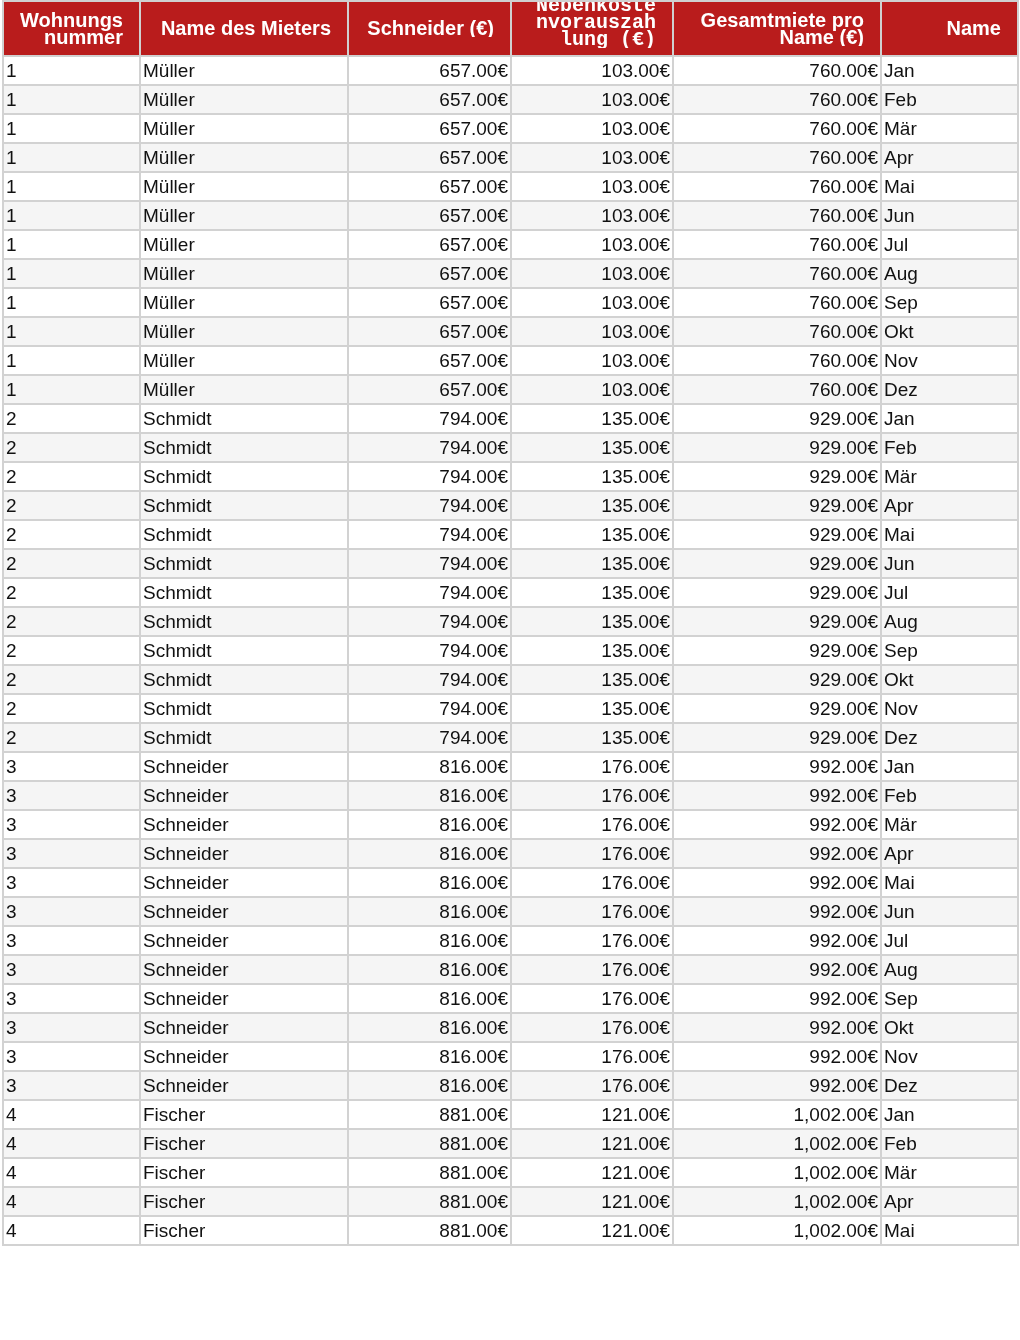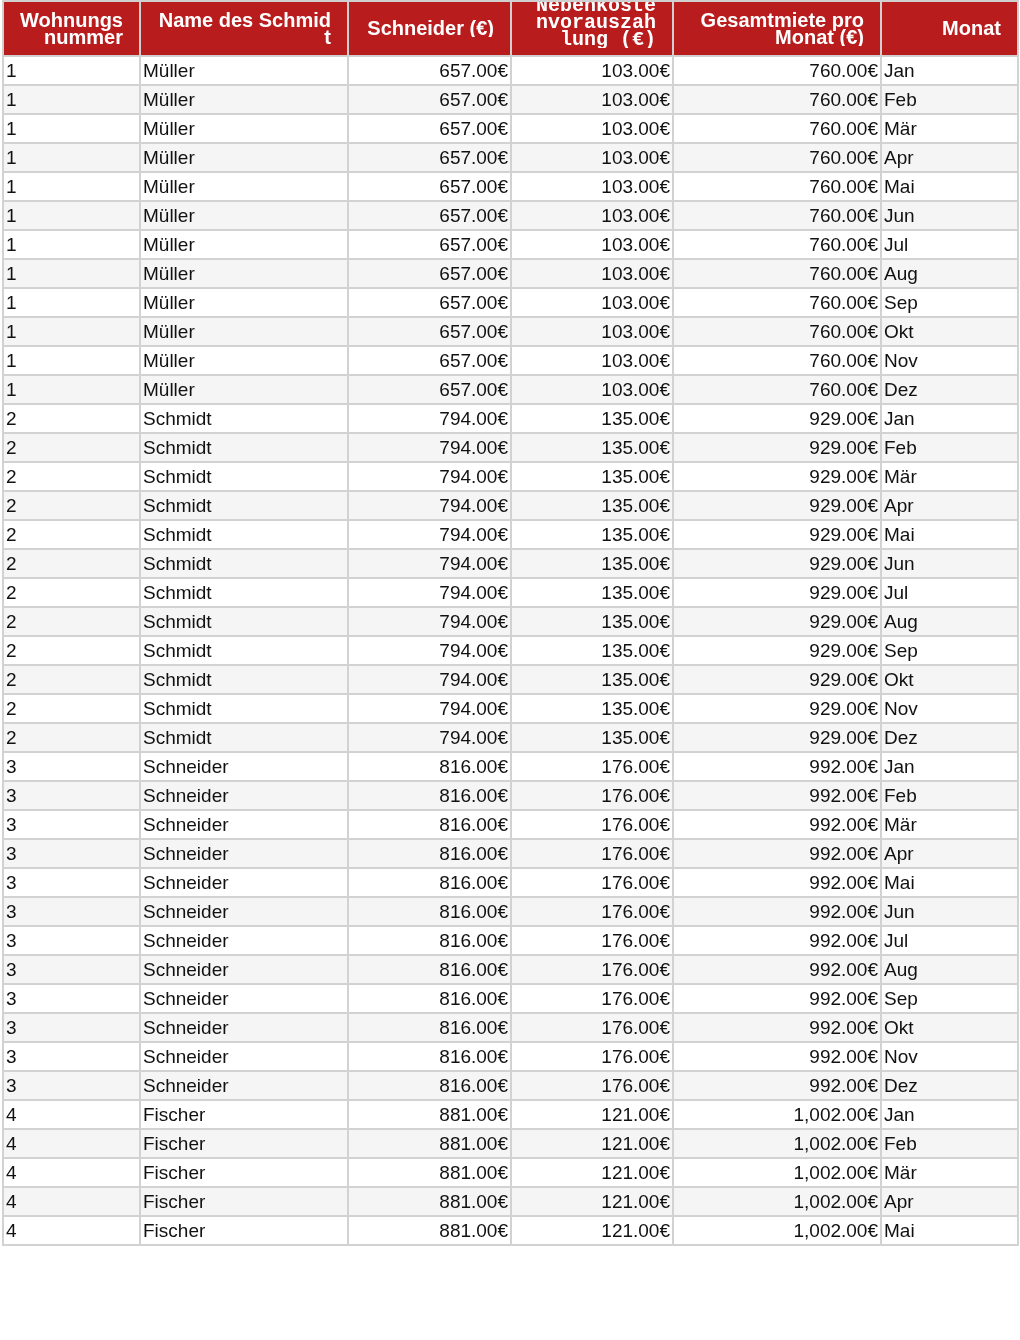--- a/index.html
+++ b/index.html
@@ -31,33 +31,33 @@
     <col style="width:162px">
       <col style="width:208px">
       <col style="width:137px">
   </colgroup>
   <thead>
     <tr>
       <th>
           <span class="hdr-inner">Wohnungsnummer</span>
         </th>
       <th>
-          <span class="hdr-inner">Name des Schmidt</span>
+          <span class="hdr-inner">Name des Mieters</span>
         </th>
       <th>
           <span class="hdr-inner">Schneider (€)</span>
         </th>
       <th>
           <span class="hdr-inner hdr-nk">Nebenkostenvorauszahlung (€)</span>
         </th>
       <th>
-          <span class="hdr-inner">Gesamtmiete pro Monat (€)</span>
-        </th>
-      <th>
-          <span class="hdr-inner">Monat</span>
+          <span class="hdr-inner">Gesamtmiete pro Name (€)</span>
+        </th>
+      <th>
+          <span class="hdr-inner">Name</span>
         </th>
     </tr>
   </thead>
   <tbody id="tbody">
       <tr>
         <td class="txt">1</td>
         <td class="txt">Müller</td>
         <td class="num">657.00€</td>
         <td class="num">103.00€</td>
         <td class="num">760.00€</td>

